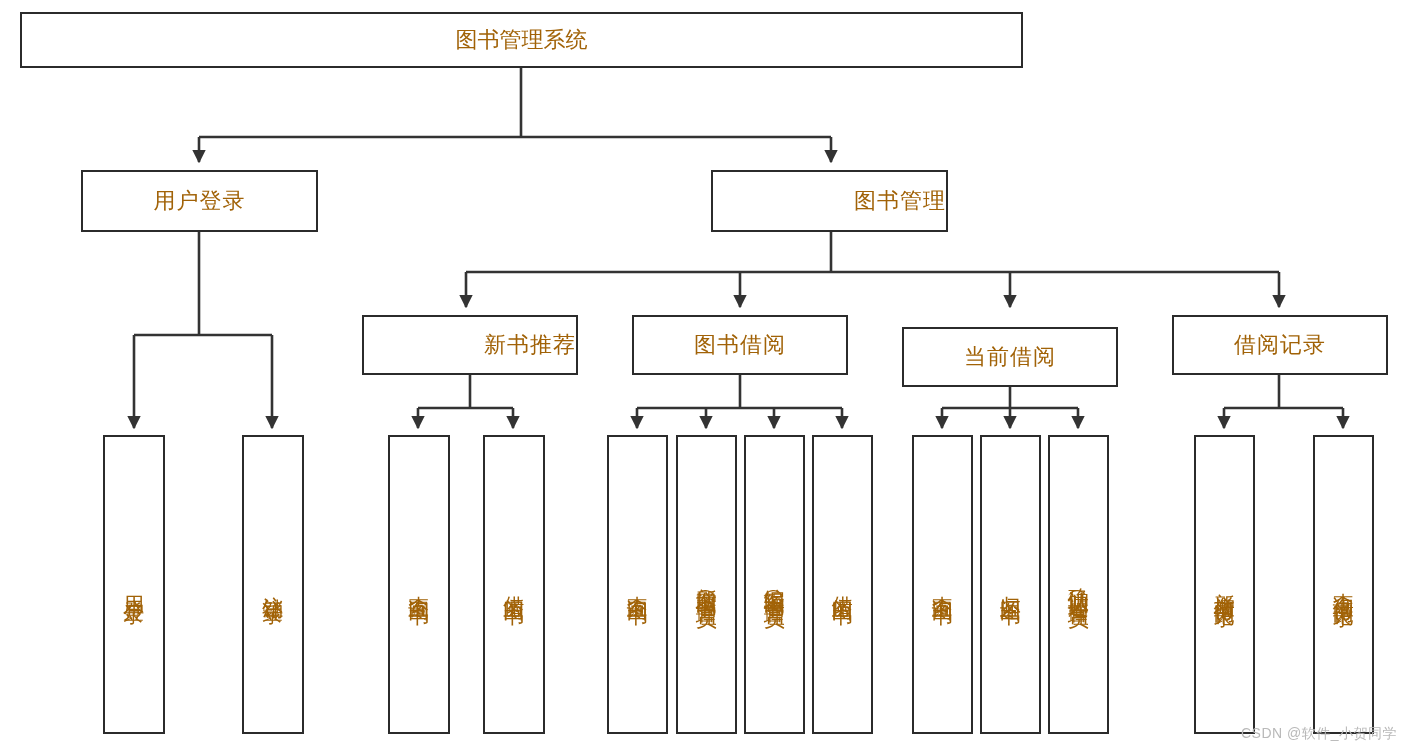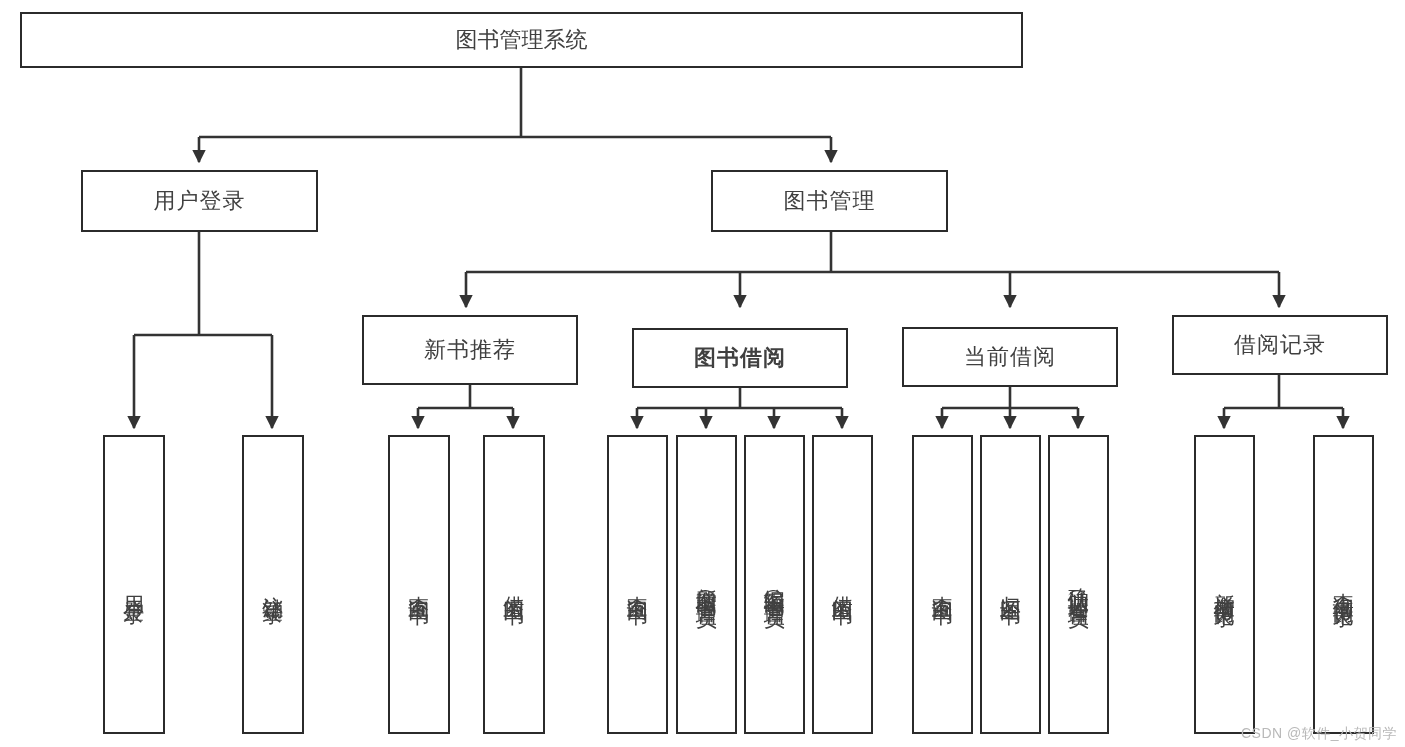--- a/index.html
+++ b/index.html
@@ -10,21 +10,21 @@
   }
   #stage{position:relative;width:1405px;height:747px;background:#fff;}
   svg#wires{position:absolute;left:0;top:0;width:1405px;height:747px;}
   .node{
     position:absolute;
     box-sizing:border-box;
     background:#ffffff;
     border:2px solid #2b2b2b;
     display:flex;align-items:center;justify-content:center;
     text-align:center;
-    color:#404040;
+    color:#a16207;
     line-height:1.12;
   }
   .node.h{font-size:22px;letter-spacing:1px;}
   .node.root{font-size:22px;}
   .node.v{
     writing-mode:vertical-rl;
     text-orientation:upright;
     font-size:21px;
     letter-spacing:3px;
     padding:6px 0;
@@ -96,28 +96,28 @@
     </g>
   </svg>
 
   <div class="node root" style="left:20px;top:12px;width:1003px;height:56px;">
     <span class="txt">图书管理系统</span>
   </div>
 
   <div class="node h" style="left:81px;top:170px;width:237px;height:62px;">
     <span class="txt">用户登录</span>
   </div>
-  <div class="node h" style="left:711px;top:170px;width:237px;height:62px;">
+  <div class="node h" style="left:711px;top:170px;width:237px;height:62px;justify-content:flex-end;">
     <span class="txt">图书管理</span>
   </div>
 
-  <div class="node h" style="left:362px;top:315px;width:216px;height:70px;">
+  <div class="node h" style="left:362px;top:315px;width:216px;height:60px;justify-content:flex-end;">
     <span class="txt">新书推荐</span>
   </div>
-  <div class="node h" style="left:632px;top:328px;width:216px;height:60px;font-weight:bold;">
+  <div class="node h" style="left:632px;top:315px;width:216px;height:60px;">
     <span class="txt">图书借阅</span>
   </div>
   <div class="node h" style="left:902px;top:327px;width:216px;height:60px;">
     <span class="txt">当前借阅</span>
   </div>
   <div class="node h" style="left:1172px;top:315px;width:216px;height:60px;">
     <span class="txt">借阅记录</span>
   </div>
 
   <div class="node v" style="left:103px;top:435px;width:62px;height:299px;">

